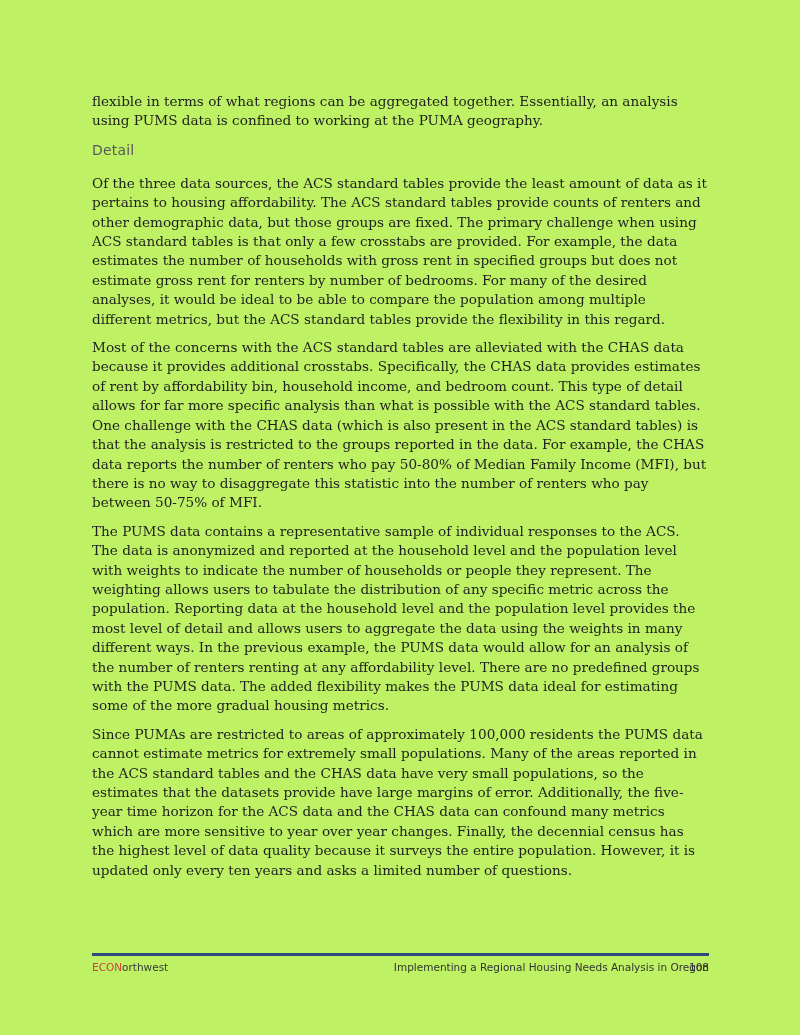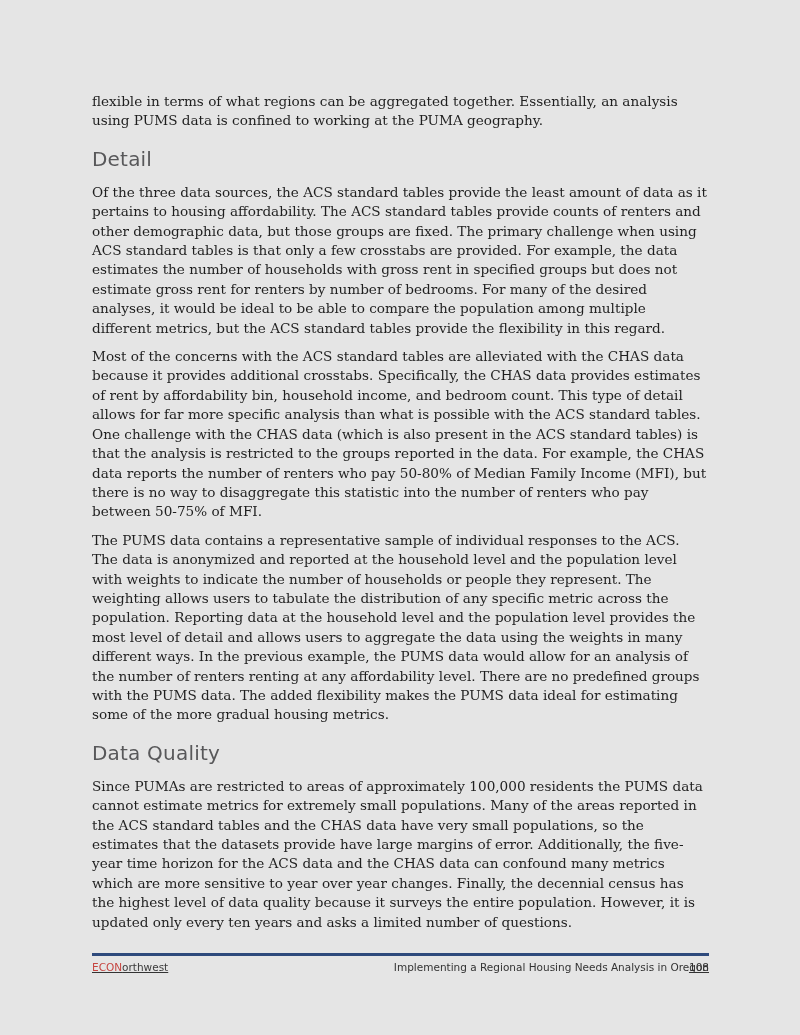--- a/index.html
+++ b/index.html
@@ -1,43 +1,43 @@
 <!DOCTYPE html>
 <html><head>
 <meta charset="utf-8">
 <style>
   html, body { margin: 0; padding: 0; background: #ffffff; }
   .page {
     position: relative;
     width: 800px;
     height: 1035px;
-    background: #e5e5e5;
+    background: #bef264;
     overflow: hidden;
     font-family: "DejaVu Serif", serif;
   }
   .content {
     position: absolute;
     left: 92px;
     top: 92px;
     width: 616px;
     color: #1f1f1f;
     font-size: 13.6px;
     line-height: 19.4px;
     text-align: left;
   }
   .content p {
     margin: 0 0 9px 0;
   }
   .section-heading {
     font-family: "DejaVu Sans", sans-serif;
-    font-size: 20px;
+    font-size: 14px;
     font-weight: 400;
     color: #58585a;
     letter-spacing: 0.2px;
-    margin: 18px 0 14px 0;
+    margin: 9px 0 14px 0;
     line-height: 20px;
   }
   .footer {
     position: absolute;
     left: 92px;
     top: 953px;
     width: 617px;
     font-family: "DejaVu Sans", sans-serif;
     font-size: 10.5px;
     color: #333333;
@@ -46,21 +46,20 @@
     height: 3px;
     background: #2e4a7c;
   }
   .footer-row {
     position: relative;
     display: flex;
     justify-content: space-between;
     align-items: baseline;
     padding-top: 5px;
     line-height: 13px;
-    text-decoration: underline;
   }
   .footer-brand { color: #3b3b3b; white-space: nowrap; }
   .footer-brand .brand-econ { color: #c64540; }
   .footer-title {
     position: absolute;
     left: 0;
     right: 0;
     text-align: right;
     color: #333333;
   }
@@ -76,21 +75,20 @@
     <p>flexible in terms of what regions can be aggregated together. Essentially, an analysis using PUMS data is confined to working at the PUMA geography.</p>
 
     <div class="section-heading">Detail</div>
 
     <p>Of the three data sources, the ACS standard tables provide the least amount of data as it pertains to housing affordability. The ACS standard tables provide counts of renters and other demographic data, but those groups are fixed. The primary challenge when using ACS standard tables is that only a few crosstabs are provided. For example, the data estimates the number of households with gross rent in specified groups but does not estimate gross rent for renters by number of bedrooms. For many of the desired analyses, it would be ideal to be able to compare the population among multiple different metrics, but the ACS standard tables provide the flexibility in this regard.</p>
 
     <p>Most of the concerns with the ACS standard tables are alleviated with the CHAS data because it provides additional crosstabs. Specifically, the CHAS data provides estimates of rent by affordability bin, household income, and bedroom count. This type of detail allows for far more specific analysis than what is possible with the ACS standard tables. One challenge with the CHAS data (which is also present in the ACS standard tables) is that the analysis is restricted to the groups reported in the data. For example, the CHAS data reports the number of renters who pay 50-80% of Median Family Income (MFI), but there is no way to disaggregate this statistic into the number of renters who pay between 50-75% of MFI.</p>
 
     <p>The PUMS data contains a representative sample of individual responses to the ACS. The data is anonymized and reported at the household level and the population level with weights to indicate the number of households or people they represent. The weighting allows users to tabulate the distribution of any specific metric across the population. Reporting data at the household level and the population level provides the most level of detail and allows users to aggregate the data using the weights in many different ways. In the previous example, the PUMS data would allow for an analysis of the number of renters renting at any affordability level. There are no predefined groups with the PUMS data. The added flexibility makes the PUMS data ideal for estimating some of the more gradual housing metrics.</p>
 
-    <div class="section-heading">Data Quality</div>
 
     <p>Since PUMAs are restricted to areas of approximately 100,000 residents the PUMS data cannot estimate metrics for extremely small populations. Many of the areas reported in the ACS standard tables and the CHAS data have very small populations, so the estimates that the datasets provide have large margins of error. Additionally, the five-year time horizon for the ACS data and the CHAS data can confound many metrics which are more sensitive to year over year changes. Finally, the decennial census has the highest level of data quality because it surveys the entire population. However, it is updated only every ten years and asks a limited number of questions.</p>
 
   </div>
 
   <div class="footer">
     <div class="footer-rule"></div>
     <div class="footer-row">
       <span class="footer-brand"><span class="brand-econ">ECON</span><span>orthwest</span></span>
       <span class="footer-title">Implementing a Regional Housing Needs Analysis in Oregon</span>

